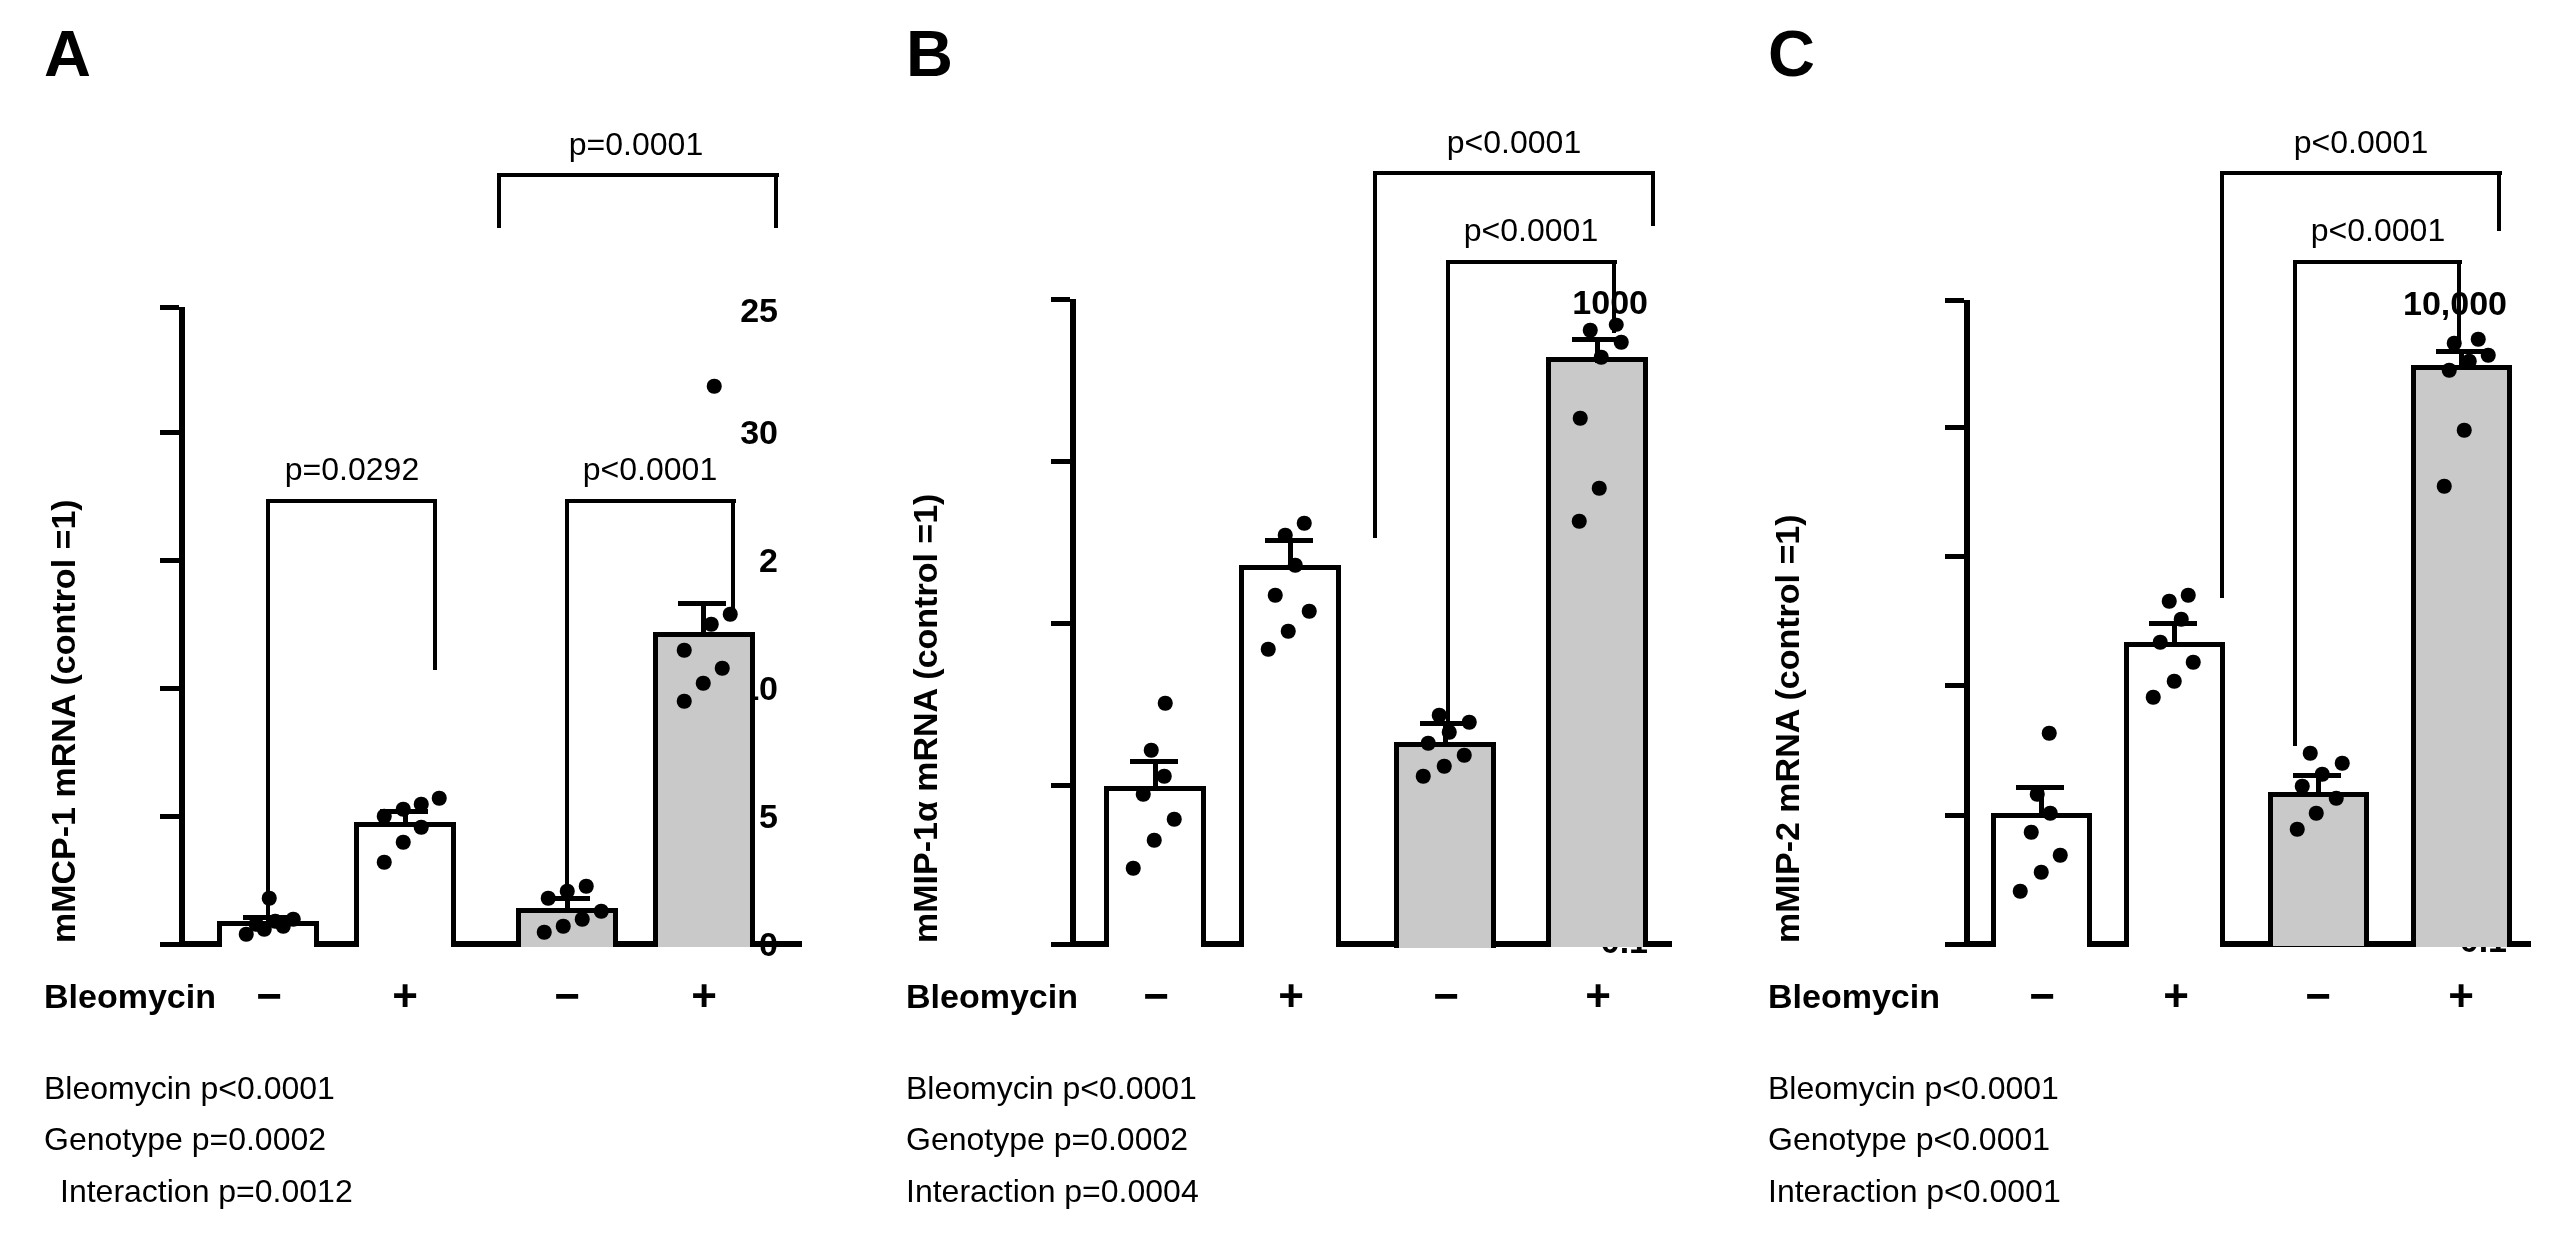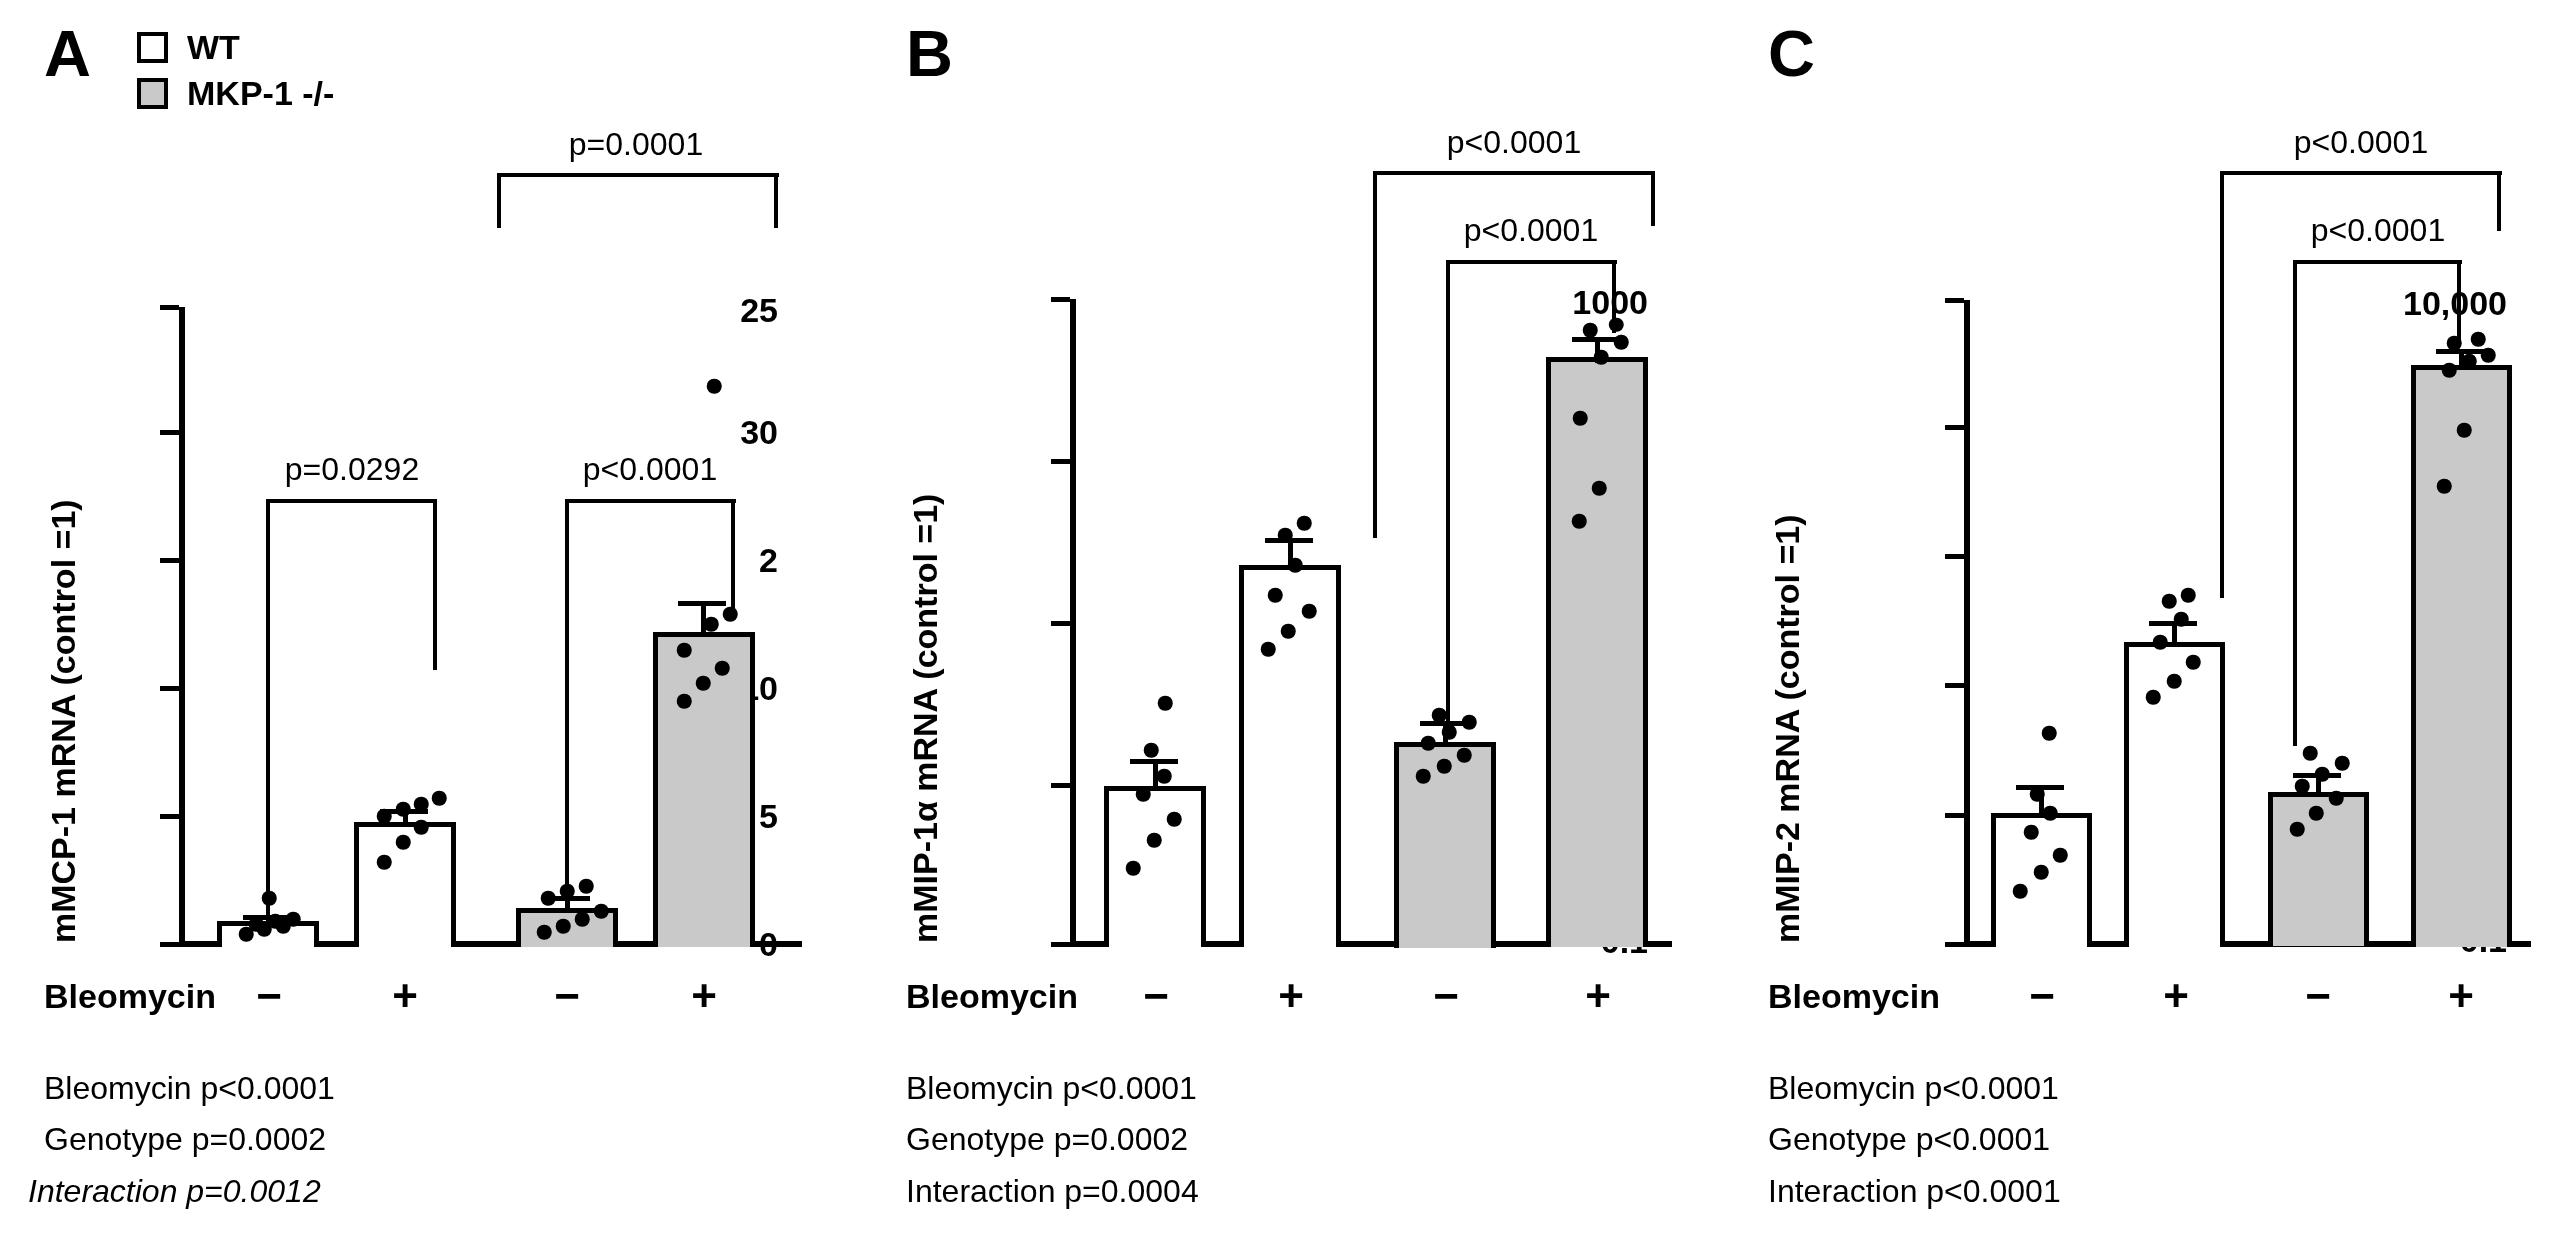--- a/index.html
+++ b/index.html
@@ -185,30 +185,20 @@
   }
 </style>
 </head>
 <body>
 
 <div class="figure">
 
   <div class="panel" id="panel-A">
     <div class="panel-letter">A</div>
 
-    <div class="legend">
-      <div class="legend-row">
-        <span class="legend-swatch wt"></span>
-        <span class="legend-label">WT</span>
-      </div>
-      <div class="legend-row">
-        <span class="legend-swatch ko"></span>
-        <span class="legend-label">MKP-1 -/-</span>
-      </div>
-    </div>
 
     <div class="ytitle" style="left: 44px; top: 943px;">mMCP-1 mRNA (control =1)</div>
 
     <div class="plot" style="left:179px; top:307px; width:623px; height:640px;">
       <div class="axis-v"></div>
       <div class="axis-h" style="width:623px;"></div>
 
       <div class="tick" style="top:635px;"></div>
       <div class="ticklabel" style="top:637px;">0</div>
       <div class="tick" style="top:507px;"></div>
@@ -287,21 +277,21 @@
     </div>
 
     <div class="xlab-title" style="left:44px; top:977px;">Bleomycin</div>
     <div class="xsign" style="left:269px; top:971px;">−</div>
     <div class="xsign" style="left:405px; top:971px;">+</div>
     <div class="xsign" style="left:567px; top:971px;">−</div>
     <div class="xsign" style="left:704px; top:971px;">+</div>
 
     <div class="stats" style="left:44px; top:1068px;">Bleomycin p&lt;0.0001</div>
     <div class="stats" style="left:44px; top:1119px;">Genotype  p=0.0002</div>
-    <div class="stats" style="left:28px; top:1171px;font-style:italic;">Interaction p=0.0012</div>
+    <div class="stats" style="left:60px; top:1171px;">Interaction p=0.0012</div>
   </div>
 
   <div class="panel" id="panel-B">
     <div class="panel-letter">B</div>
 
     <div class="ytitle" style="left:19px; top:943px;">mMIP-1α mRNA (control =1)</div>
 
     <div class="plot" style="left:183px; top:299px; width:602px; height:648px;">
       <div class="axis-v"></div>
       <div class="axis-h" style="width:602px;"></div>

